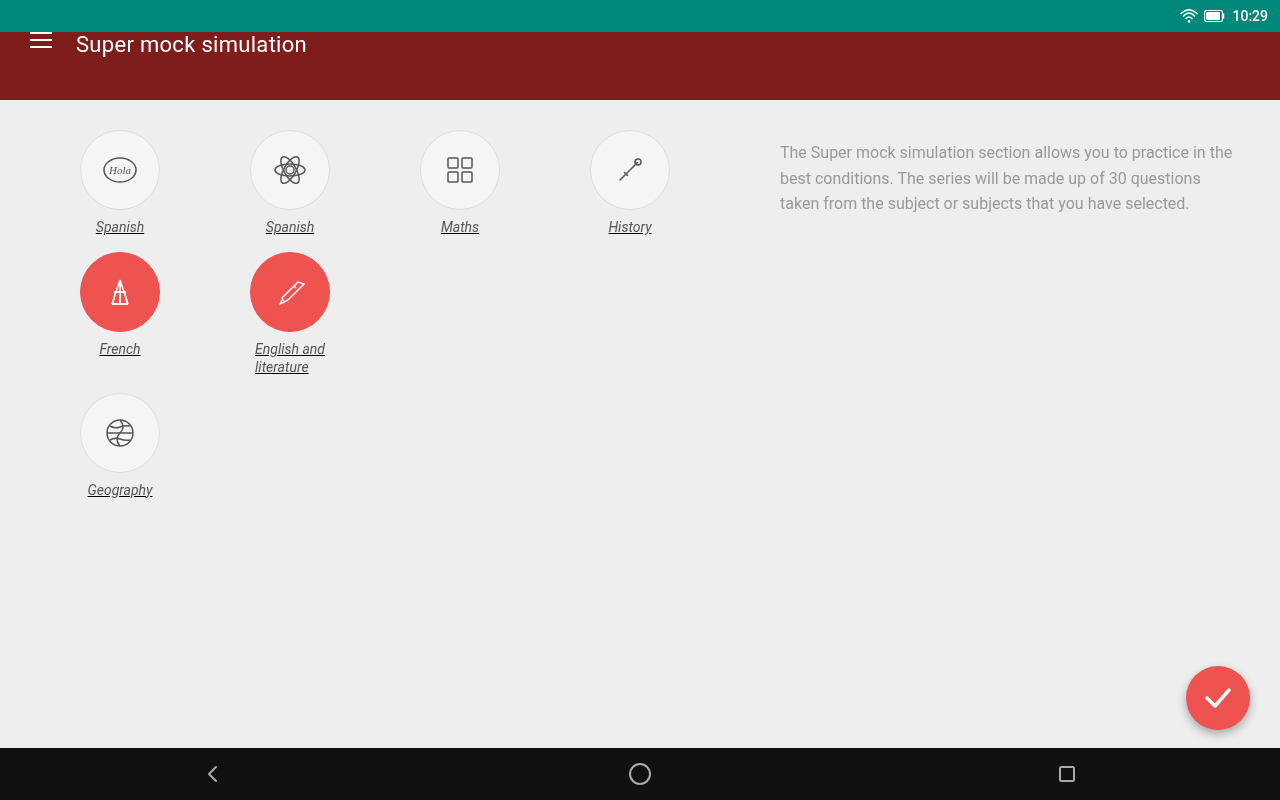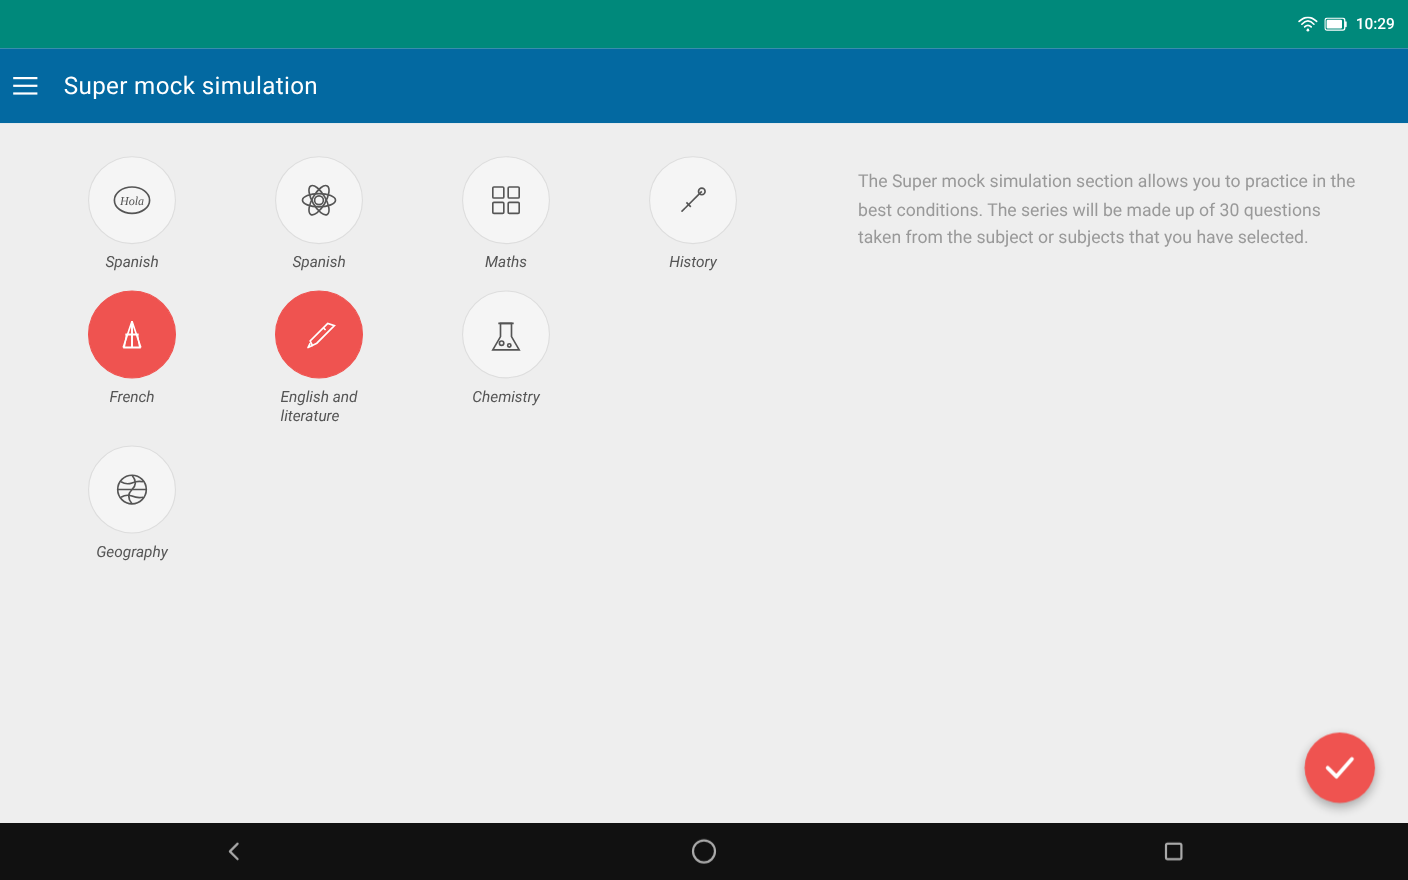--- a/index.html
+++ b/index.html
@@ -1,44 +1,44 @@
 <!DOCTYPE html>
 <html><head>
   <meta charset="utf-8">
   <style>
     * { margin: 0; padding: 0; box-sizing: border-box; }
     body { width: 1280px; height: 800px; font-family: 'Roboto', Arial, sans-serif; background: #eeeeee; overflow: hidden; }
 
     
     .status-bar {
       width: 100%;
-      height: 44px;
+      height: 32px;
       background: #00897B;
       display: flex;
       align-items: center;
       justify-content: flex-end;
       padding: 0 12px;
       gap: 8px;
     }
     .status-bar-icons {
       display: flex;
       align-items: center;
       gap: 6px;
       color: white;
       font-size: 13px;
     }
 
     
     .toolbar {
       width: 100%;
       height: 68px;
-      background: #0369a1;
-      display: flex;
-      align-items: center;
-      padding: 0 12px;
+      background: #7f1d1d;
+      display: flex;
+      align-items: flex-start;
+      padding: 0 30px;
       gap: 24px;
     }
     .hamburger {
       display: flex;
       flex-direction: column;
       gap: 5px;
       cursor: pointer;
     }
     .hamburger span {
       width: 22px;
@@ -61,20 +61,21 @@
       background: #eeeeee;
     }
 
     
     .categories-panel {
       flex: 0 0 760px;
       padding: 30px 40px;
       display: flex;
       flex-direction: column;
       gap: 0;
+      text-decoration: underline;
     }
 
     .category-row {
       display: flex;
       flex-direction: row;
       gap: 10px;
     }
 
     .category-item {
       display: flex;
@@ -302,32 +303,20 @@
 
             <path d="M28 10 L12 26 L14 30 L18 28 L34 12 Z" stroke="white" stroke-width="1.5" fill="none"></path>
             <path d="M14 30 L10 32 L12 28" stroke="white" stroke-width="1.5" fill="none" stroke-linejoin="round"></path>
             <line x1="24" y1="14" x2="26" y2="16" stroke="white" stroke-width="1.5"></line>
           </svg>
         </div>
         <span class="category-label" style="white-space:pre-line;">English and
 literature</span>
       </div>
 
-      <div class="category-item">
-        <div class="category-circle">
-          <svg viewBox="0 0 40 40">
-
-            <path d="M15 10 L15 22 L8 34 L32 34 L25 22 L25 10 Z" class="icon-stroke"></path>
-            <line x1="13" y1="10" x2="27" y2="10" class="icon-stroke"></line>
-            <circle cx="16" cy="28" r="2" class="icon-stroke"></circle>
-            <circle cx="23" cy="30" r="1.5" class="icon-stroke"></circle>
-          </svg>
-        </div>
-        <span class="category-label">Chemistry</span>
-      </div>
 
     </div>
 
     <div class="category-row" style="margin-top: 16px;">
 
 
       <div class="category-item">
         <div class="category-circle">
           <svg viewBox="0 0 40 40">
             <circle cx="20" cy="20" r="13" class="icon-stroke"></circle>

